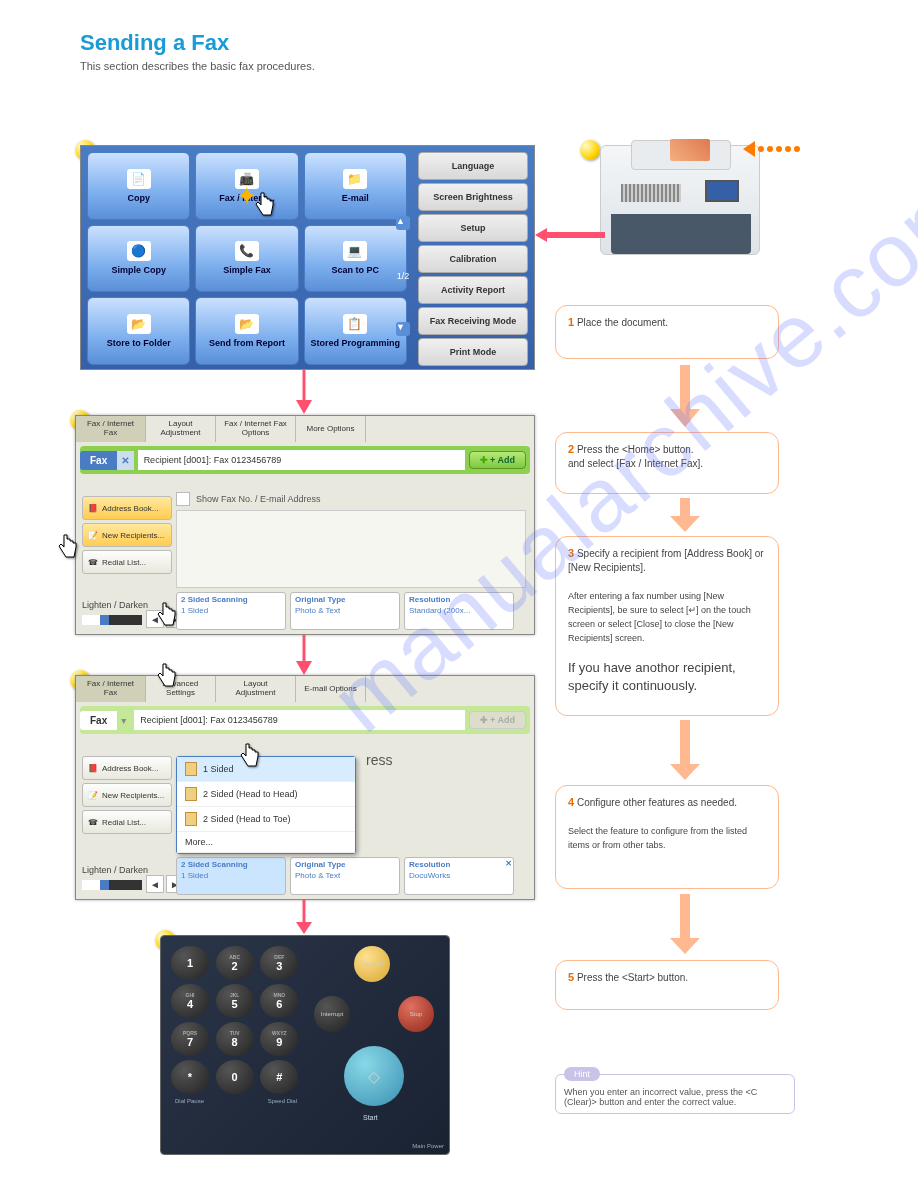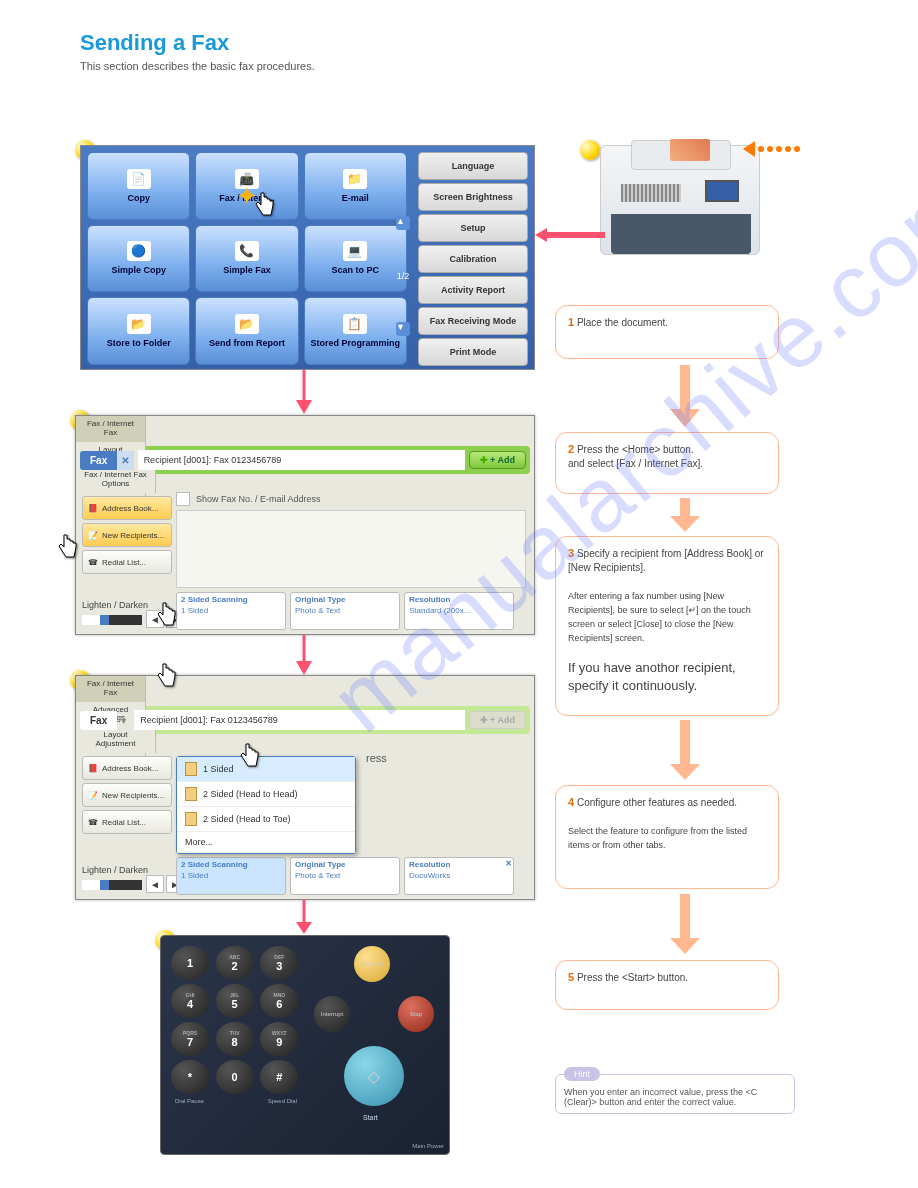--- a/index.html
+++ b/index.html
@@ -18,21 +18,21 @@
   .tile .ticon { width: 24px; height: 20px; background: #fff; border-radius: 3px; margin-bottom: 4px; display: flex; align-items: center; justify-content: center; font-size: 12px; }
   .rbuttons { position: absolute; right: 6px; top: 6px; width: 110px; display: flex; flex-direction: column; gap: 3px; }
   .rbtn { background: linear-gradient(#f0f0f0,#d8d8d8); border: 1px solid #aaa; border-radius: 4px; height: 28px; font-size: 9px; display: flex; align-items: center; justify-content: center; color: #333; font-weight: 600; }
   .pager { position: absolute; right: 122px; top: 50px; width: 18px; height: 160px; display: flex; flex-direction: column; align-items: center; justify-content: space-around; color: #fff; font-size: 9px; }
   .pgbtn { width: 14px; height: 14px; background: #5a8fd8; border-radius: 3px; }
   .cursor1 { position: absolute; top: 45px; left: 172px; z-index: 10; }
   .star { position: absolute; top: 35px; left: 155px; color: #ffb300; font-size: 26px; z-index: 9; }
 
   
   .shot2 { position: absolute; top: 415px; left: 75px; width: 460px; height: 220px; background: #e8e8de; border: 1px solid #888; box-shadow: 0 0 3px rgba(0,0,0,0.3); }
-  .tabs2 { display: flex; height: 26px; flex-direction: column; }
+  .tabs2 { display: flex; height: 26px; }
   .tab2 { flex: 0 0 auto; padding: 4px 8px; font-size: 8px; background: #e8e8de; border-right: 1px solid #bbb; display: flex; align-items: center; justify-content: center; text-align: center; line-height: 1.1; }
   .tab2.active { background: #d0cfb8; }
   .faxbar { display: flex; align-items: center; background: #8dd050; margin: 4px; height: 28px; border-radius: 4px; }
   .faxsel { background: #4a7cc4; color: #fff; padding: 4px 10px; border-radius: 3px 0 0 3px; font-size: 10px; font-weight: 700; }
   .faxx { background: #cde; color: #4a7cc4; padding: 4px; font-weight: 700; }
   .faxinput { flex: 1; background: #fff; margin: 0 4px; height: 20px; padding: 2px 6px; font-size: 9px; display: flex; align-items: center; }
   .addbtn { background: linear-gradient(#b8e878,#7ec83e); border: 1px solid #5a9820; border-radius: 4px; padding: 3px 10px; font-size: 9px; color: #163; font-weight: 700; margin-right: 4px; }
   .cursor2 { position: absolute; top: 55px; right: 20px; z-index: 10; }
   .leftbtncol { position: absolute; left: 6px; top: 80px; width: 90px; display: flex; flex-direction: column; gap: 3px; }
   .sbtn { background: linear-gradient(#fdfdfb,#e8e8de); border: 1px solid #bbb; border-radius: 3px; height: 24px; font-size: 8px; display: flex; align-items: center; padding-left: 4px; gap: 3px; }
@@ -273,21 +273,21 @@
       </div>
     <div class="sbtn">
         <span class="micon">📝</span>
         <span>New Recipients...</span>
       </div>
     <div class="sbtn">
         <span class="micon">☎</span>
         <span>Redial List...</span>
       </div>
   </div>
-  <div style="position:absolute;left:290px;top:76px;font-size:11px;color:#555">ress</div>
+  <div style="position:absolute;left:290px;top:76px;font-size:14px;color:#555">ress</div>
   <div class="popup">
     <div class="popitem sel">
         <div class="pi-ico"></div>
         <span>1 Sided</span>
       </div>
     <div class="popitem">
         <div class="pi-ico"></div>
         <span>2 Sided (Head to Head)</span>
       </div>
     <div class="popitem">

